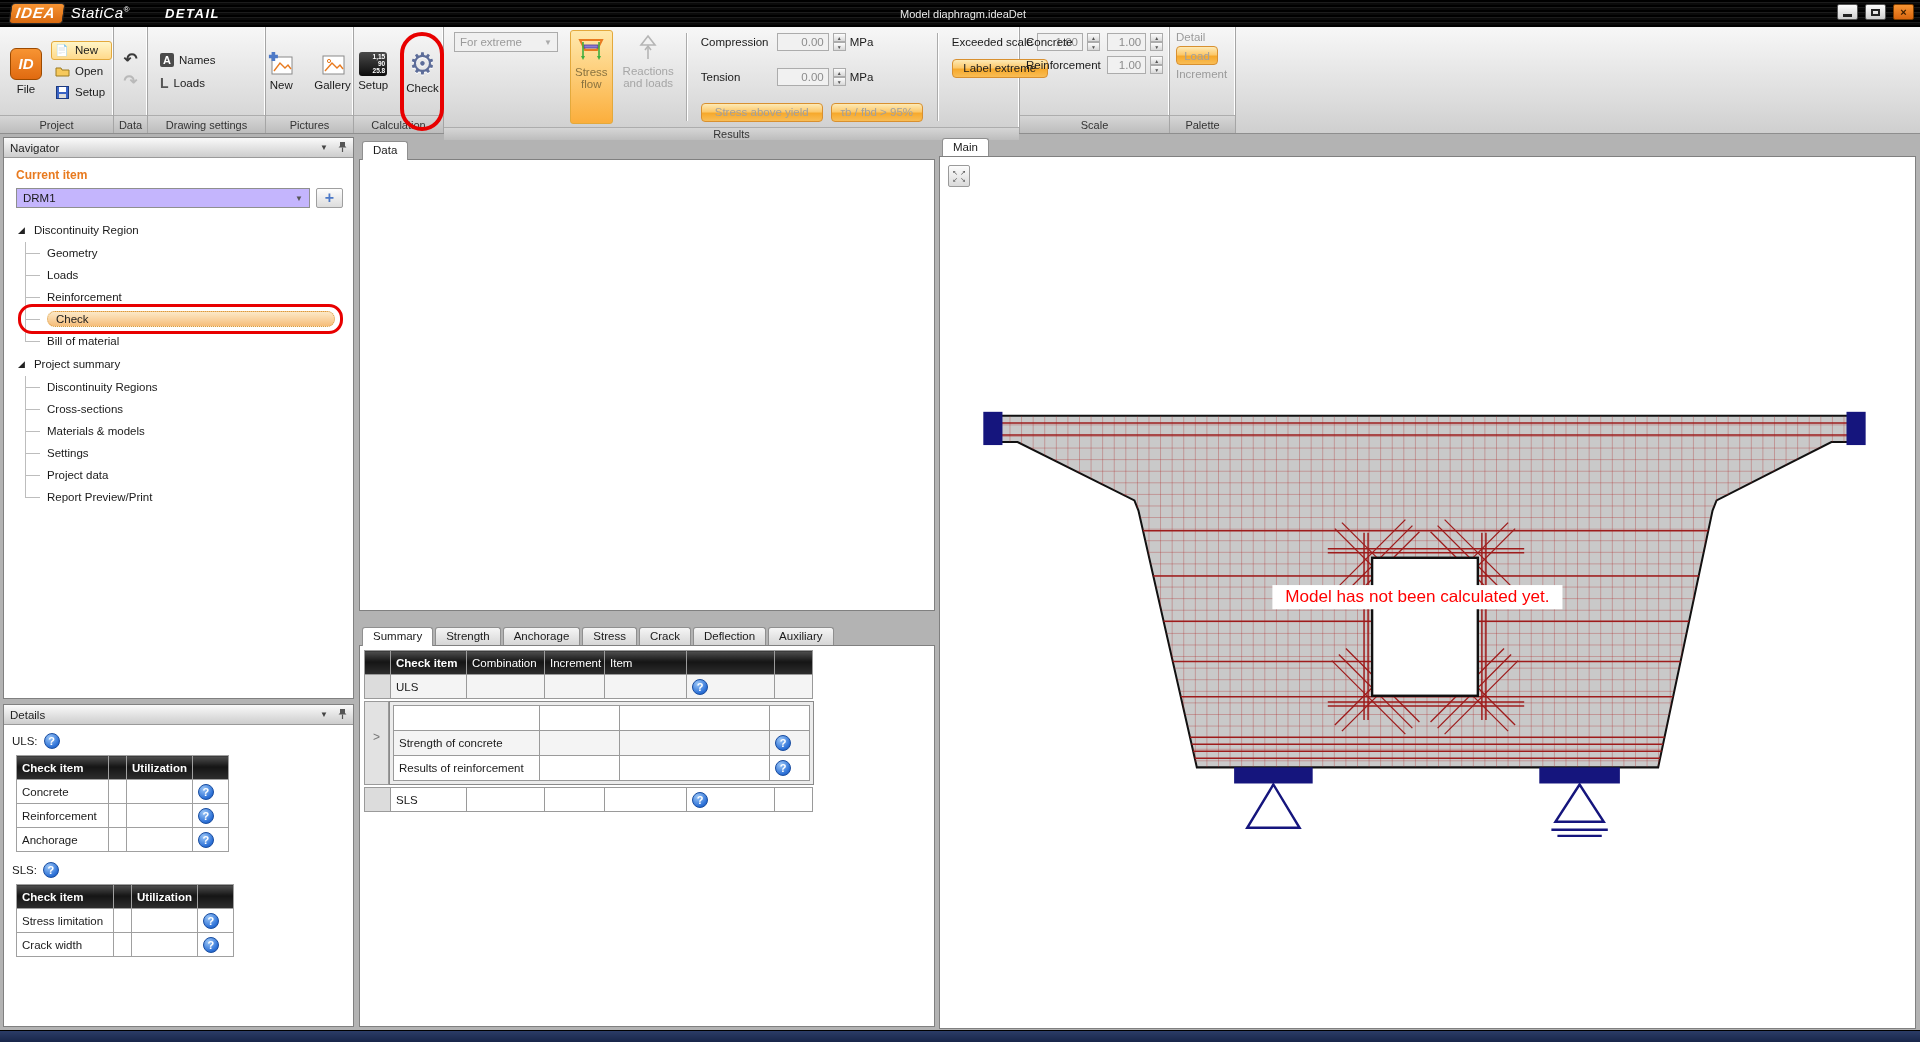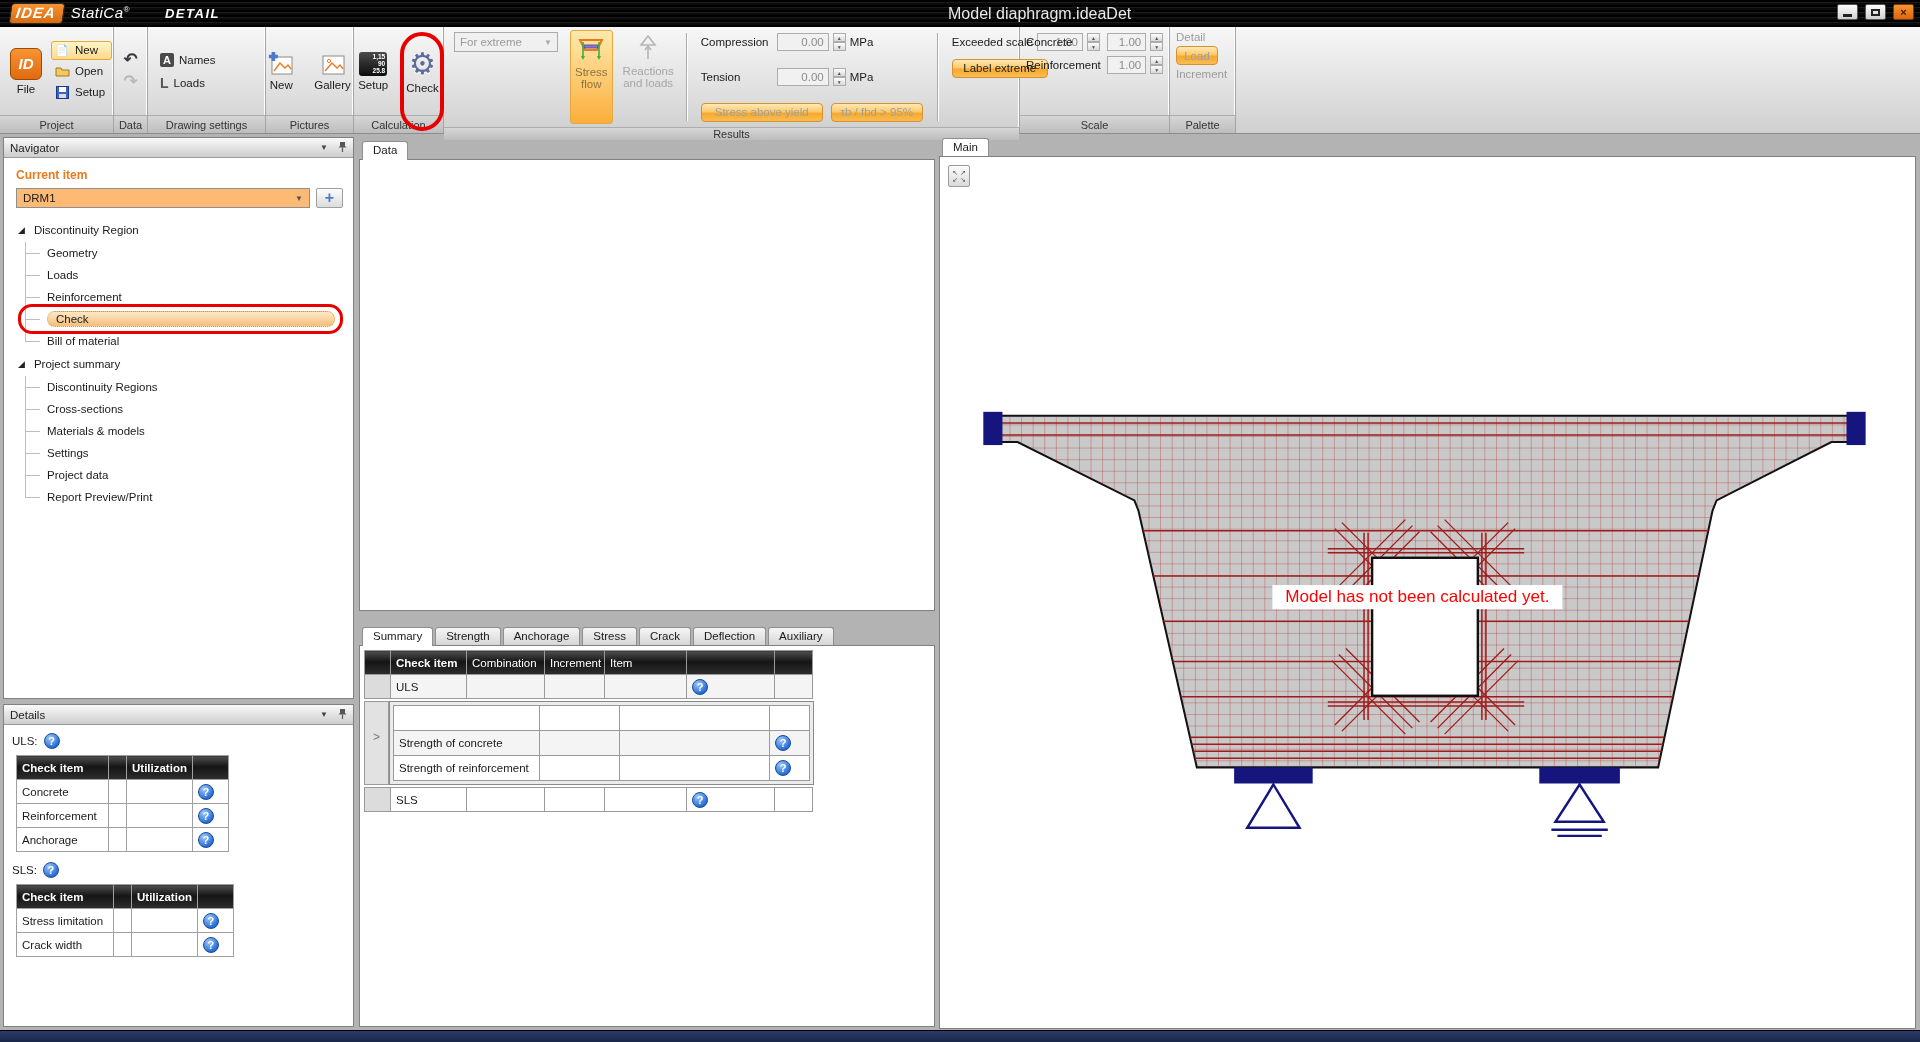--- a/index.html
+++ b/index.html
@@ -12,21 +12,21 @@
       repeating-linear-gradient(180deg,#000 0 2px,#1c1c1c 2px 3px,#0a0a0a 3px 5px);
     display:flex; align-items:center; position:relative; }
   .logo-wrap { display:flex; align-items:baseline; gap:7px; padding-left:10px; }
   .logo-idea { background:linear-gradient(#f79433,#d96a10); color:#fff; font-weight:bold;
     font-style:italic; font-size:15px; padding:0 7px 2px 5px; border-radius:4px;
     border:1px solid #2a2a2a; transform:skew(-8deg); letter-spacing:1px; }
   .logo-statica { color:#fff; font-weight:normal; font-style:italic; font-size:15px; letter-spacing:.5px; }
   .logo-reg { color:#fff; font-size:8px; vertical-align:super; }
   .logo-product { color:#fff; font-weight:bold; font-style:italic; font-size:13px;
     letter-spacing:1.5px; margin-left:28px; }
-  .win-title { position:absolute; left:948px; color:#e8e8e8; font-size:16px; }
+  .win-title { position:absolute; left:900px; color:#e8e8e8; font-size:11px; }
   .win-buttons { position:absolute; right:6px; top:4px; display:flex; gap:7px; }
   .win-btn { width:21px; height:16px; border-radius:2px; border:1px solid #555;
     background:linear-gradient(#fdfdfd,#cfcfcf); display:flex; align-items:center; justify-content:center; }
   .win-btn .mini-bar { width:9px; height:3px; background:#222; margin-top:7px; }
   .win-btn .maxi-box { width:9px; height:7px; border:2px solid #222; }
   .win-btn.close { background:linear-gradient(#f79433,#d9660f); border-color:#7a3c00;
     color:#3a1c00; font-weight:bold; font-size:11px; }
 
   
   .ribbon { height:107px; background:linear-gradient(#f7f7f7,#dcdcdc 70%,#cfcfcf);
@@ -94,21 +94,21 @@
   .panel-header { height:20px; background:linear-gradient(#fafafa,#cdcdcd);
     border-bottom:1px solid #9a9a9a; display:flex; align-items:center; padding:0 6px; }
   .panel-header .ph-title { flex:1; color:#222; }
   .panel-header .ph-ic { color:#444; font-size:8px; margin-left:10px; }
   .panel-body { flex:1; padding:6px 8px; overflow:hidden; position:relative; }
 
   
   .nav-panel { height:562px; }
   .current-item { color:#e87a1f; font-weight:bold; font-size:12px; margin:4px 0 6px 4px; }
   .combo-row { display:flex; gap:6px; margin:0 2px 10px 4px; }
-  .nav-combo { flex:1; height:20px; background:#fdba74; border:1px solid #8f8f8f;
+  .nav-combo { flex:1; height:20px; background:#c4b5fd; border:1px solid #8f8f8f;
     display:flex; align-items:center; justify-content:space-between; padding:0 6px; }
   .nav-combo .arr { font-size:8px; color:#555; }
   .plus-btn { width:27px; height:20px; border:1px solid #9f9f9f; border-radius:2px;
     background:linear-gradient(#fdfdfd,#dcdcdc); display:flex; align-items:center; justify-content:center; }
   .plus-glyph { color:#4d79c7; font-size:16px; font-weight:bold; line-height:14px; }
   .tree-root { display:flex; align-items:center; height:24px; gap:9px; padding-left:6px; }
   .tree-tri { font-size:9px; color:#222; }
   .tree-children { margin-left:13px; position:relative; padding-left:0; }
   .tree-children::before { content:''; position:absolute; left:0; top:0; bottom:11px;
     border-left:1px solid #bdbdbd; }
@@ -623,21 +623,21 @@
               <td class="dk">Utilization</td>
               <td class="dk"></td>
             </tr>
             <tr class="alt">
                   <td>Strength of concrete</td>
                   <td></td>
                   <td></td>
                   <td><span class="help">?</span></td>
                 </tr>
             <tr>
-                  <td>Strength of reinforcement</td>
+                  <td>Results of reinforcement</td>
                   <td></td>
                   <td></td>
                   <td><span class="help">?</span></td>
                 </tr>
           </tbody>
             </table>
         </div>
       </div>
       <table class="outer">
         <colgroup>

